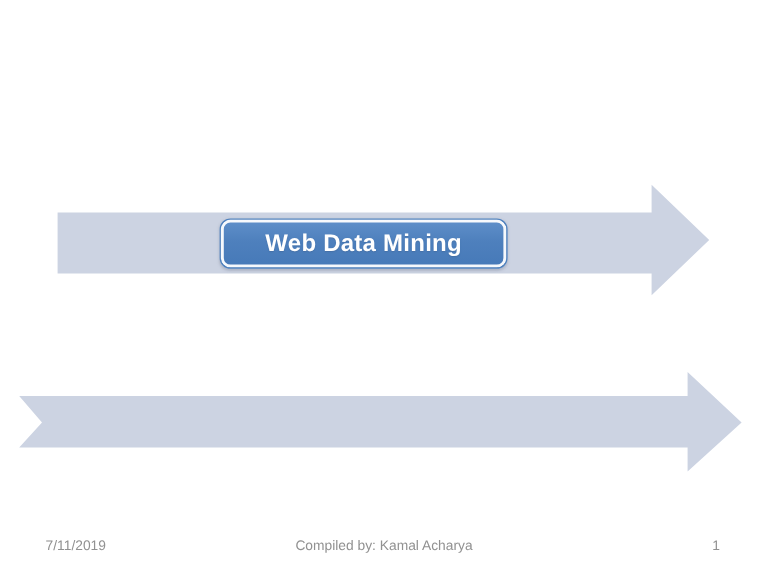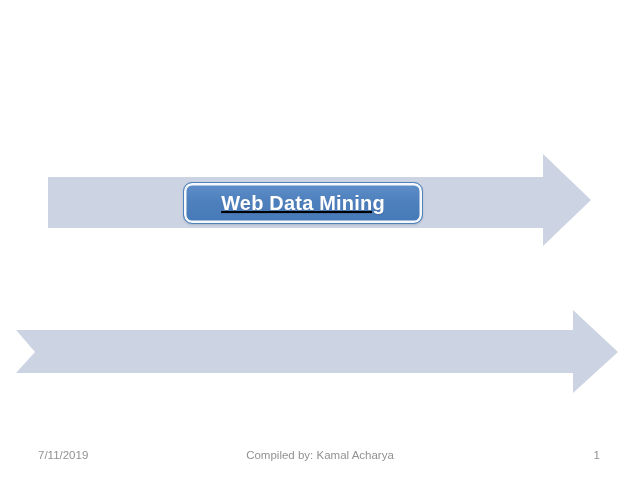--- a/index.html
+++ b/index.html
@@ -34,21 +34,20 @@
     height: 42px;
     box-sizing: border-box;
     border-radius: 9px;
     border: 1px solid #4f81bd;
     background: linear-gradient(180deg, #6090ca 0%, #4e80bd 45%, #4679b8 100%);
     box-shadow: inset 0 0 0 2.5px rgba(255,255,255,0.95),
                 0 1px 2px rgba(120,130,150,0.35);
     display: flex;
     align-items: center;
     justify-content: center;
-    text-decoration: underline;
   }
   .title-box-label {
     color: #ffffff;
     font-size: 20px;
     font-weight: bold;
     letter-spacing: 0.2px;
     text-shadow: 0 1px 1px rgba(60,90,130,0.35);
     white-space: nowrap;
   }
   .footer {

